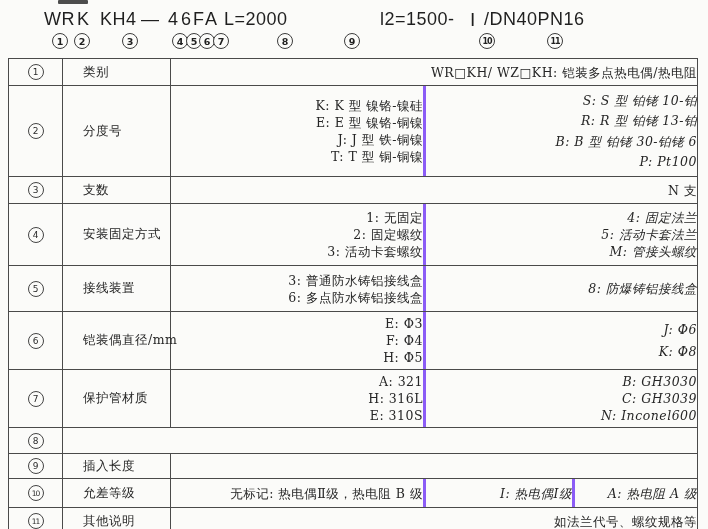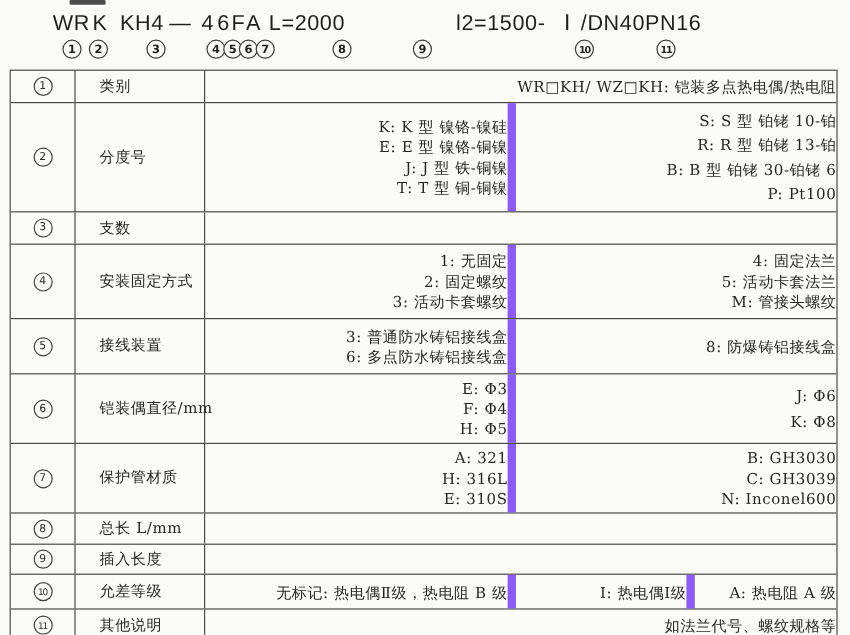--- a/index.html
+++ b/index.html
@@ -74,21 +74,21 @@
   .cell-label{
     width:108px;flex:0 0 108px;border-right:1px solid #4a4a4a;box-sizing:border-box;
     display:flex;align-items:center;padding-left:20px;
     font-size:12.5px;letter-spacing:0.5px;white-space:nowrap;color:#262626;
   }
   .cell-content{flex:1;display:flex;align-items:stretch;min-width:0;}
   .cc{
     display:flex;flex-direction:column;justify-content:center;
     padding:3px 0 3px 13px;box-sizing:border-box;min-width:0;text-align:right;
   }
-  .cc + .cc{border-left:7px solid #8b5cf6;}
+  .cc + .cc{border-left:3px solid #8b5cf6;font-style:italic;}
   .cc.grow{flex:1;}
   .cc.w1{width:252px;flex:0 0 252px;}
   .cc.w2{width:149px;flex:0 0 149px;}
   .cc.spread{justify-content:space-evenly;}
   .line{
     font-size:12.5px;line-height:17px;letter-spacing:0.5px;white-space:pre;color:#262626;
   }
 </style>
 </head>
 <body>
@@ -158,20 +158,25 @@
         <div class="line">P: Pt100</div>
       </div>
     </div>
   </div>
 
   <div class="row" style="min-height:26px">
     <div class="cell-num">
         <span class="circ">3</span>
       </div>
     <div class="cell-label">支数</div>
+    <div class="cell-content">
+      <div class="cc grow">
+        <div class="line">N 支</div>
+      </div>
+    </div>
   </div>
 
   <div class="row" style="min-height:61px">
     <div class="cell-num">
         <span class="circ">4</span>
       </div>
     <div class="cell-label">安装固定方式</div>
     <div class="cell-content">
       <div class="cc w1">
         <div class="line">1: 无固定</div>
@@ -236,21 +241,20 @@
         <div class="line">C: GH3039</div>
         <div class="line">N: Inconel600</div>
       </div>
     </div>
   </div>
 
   <div class="row" style="min-height:25px">
     <div class="cell-num">
         <span class="circ">8</span>
       </div>
-    <div class="cell-label">总长 L/mm</div>
     <div class="cell-content">
       <div class="cc grow">
         <div class="line"></div>
       </div>
     </div>
   </div>
 
   <div class="row" style="min-height:24px">
     <div class="cell-num">
         <span class="circ">9</span>

